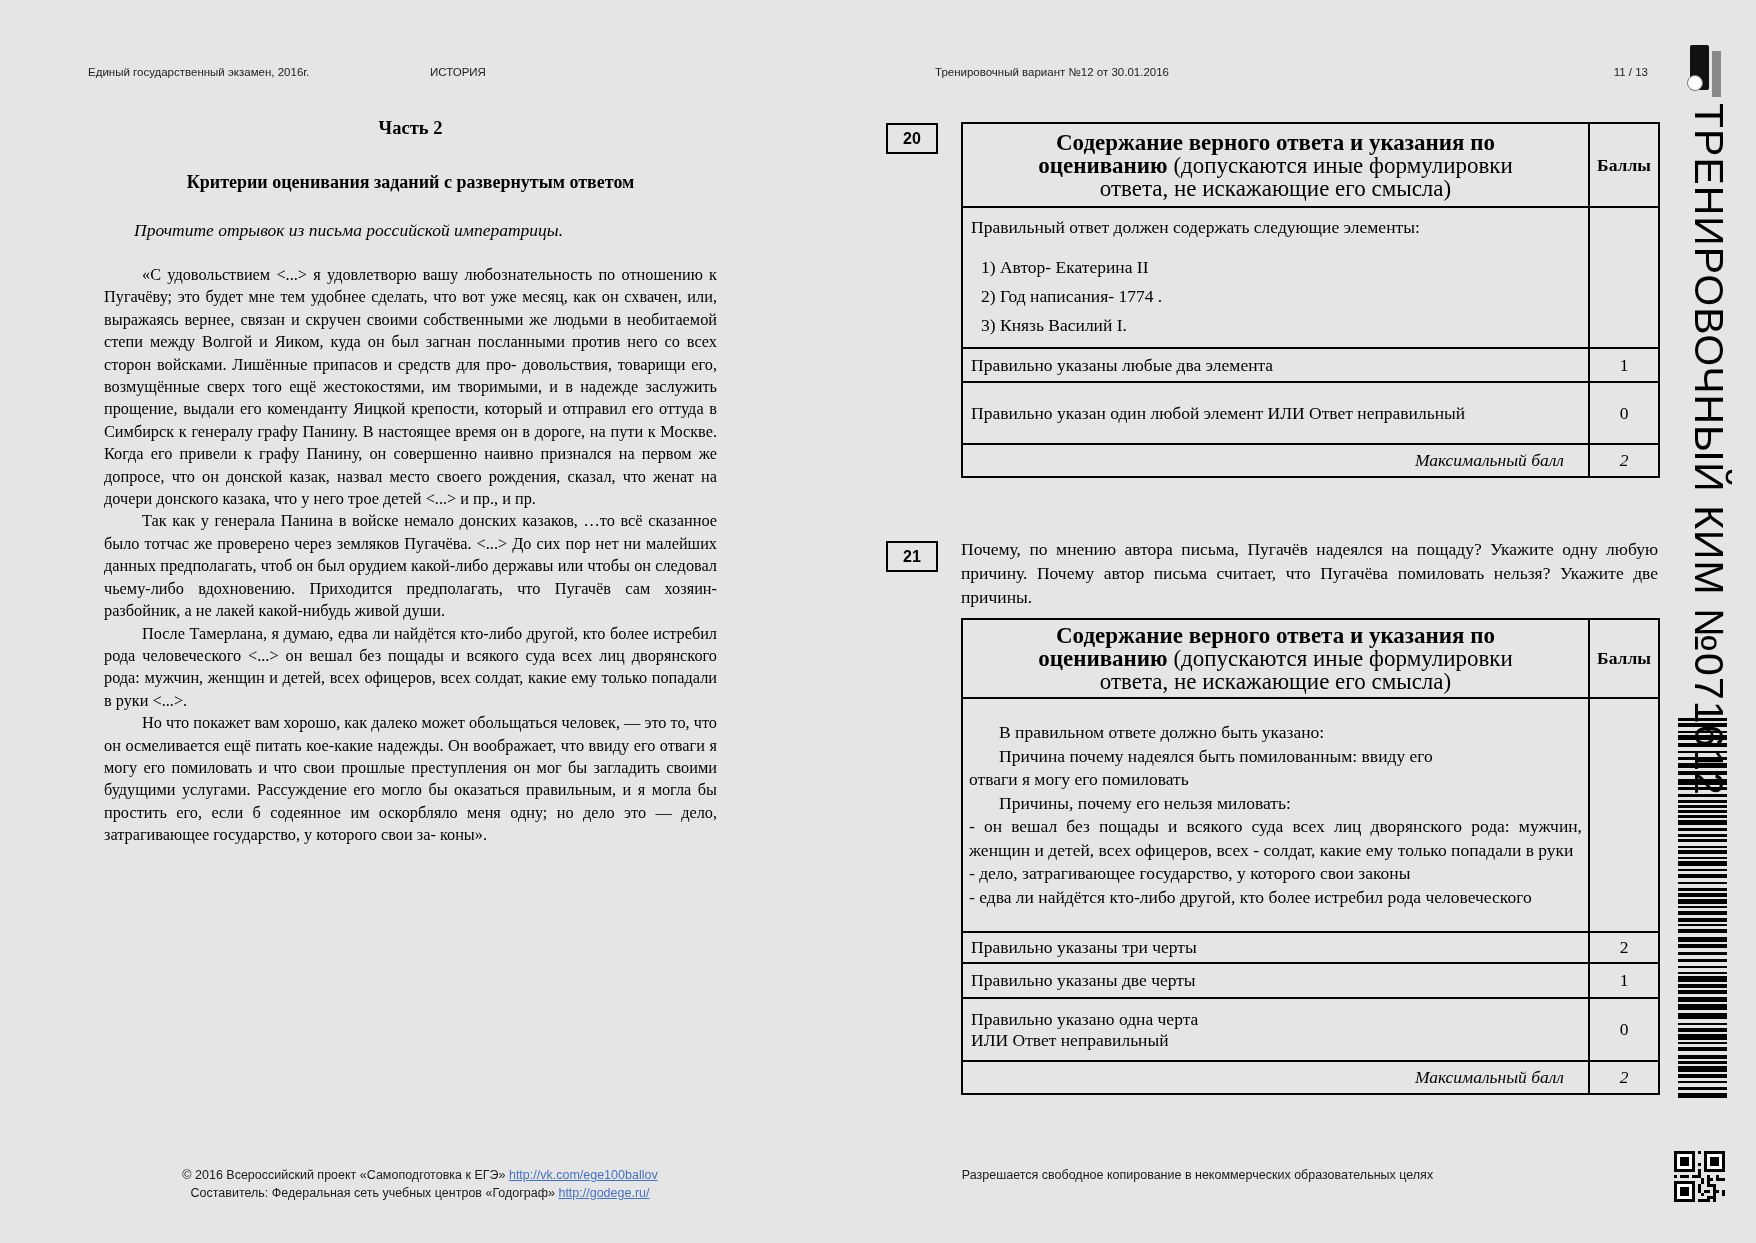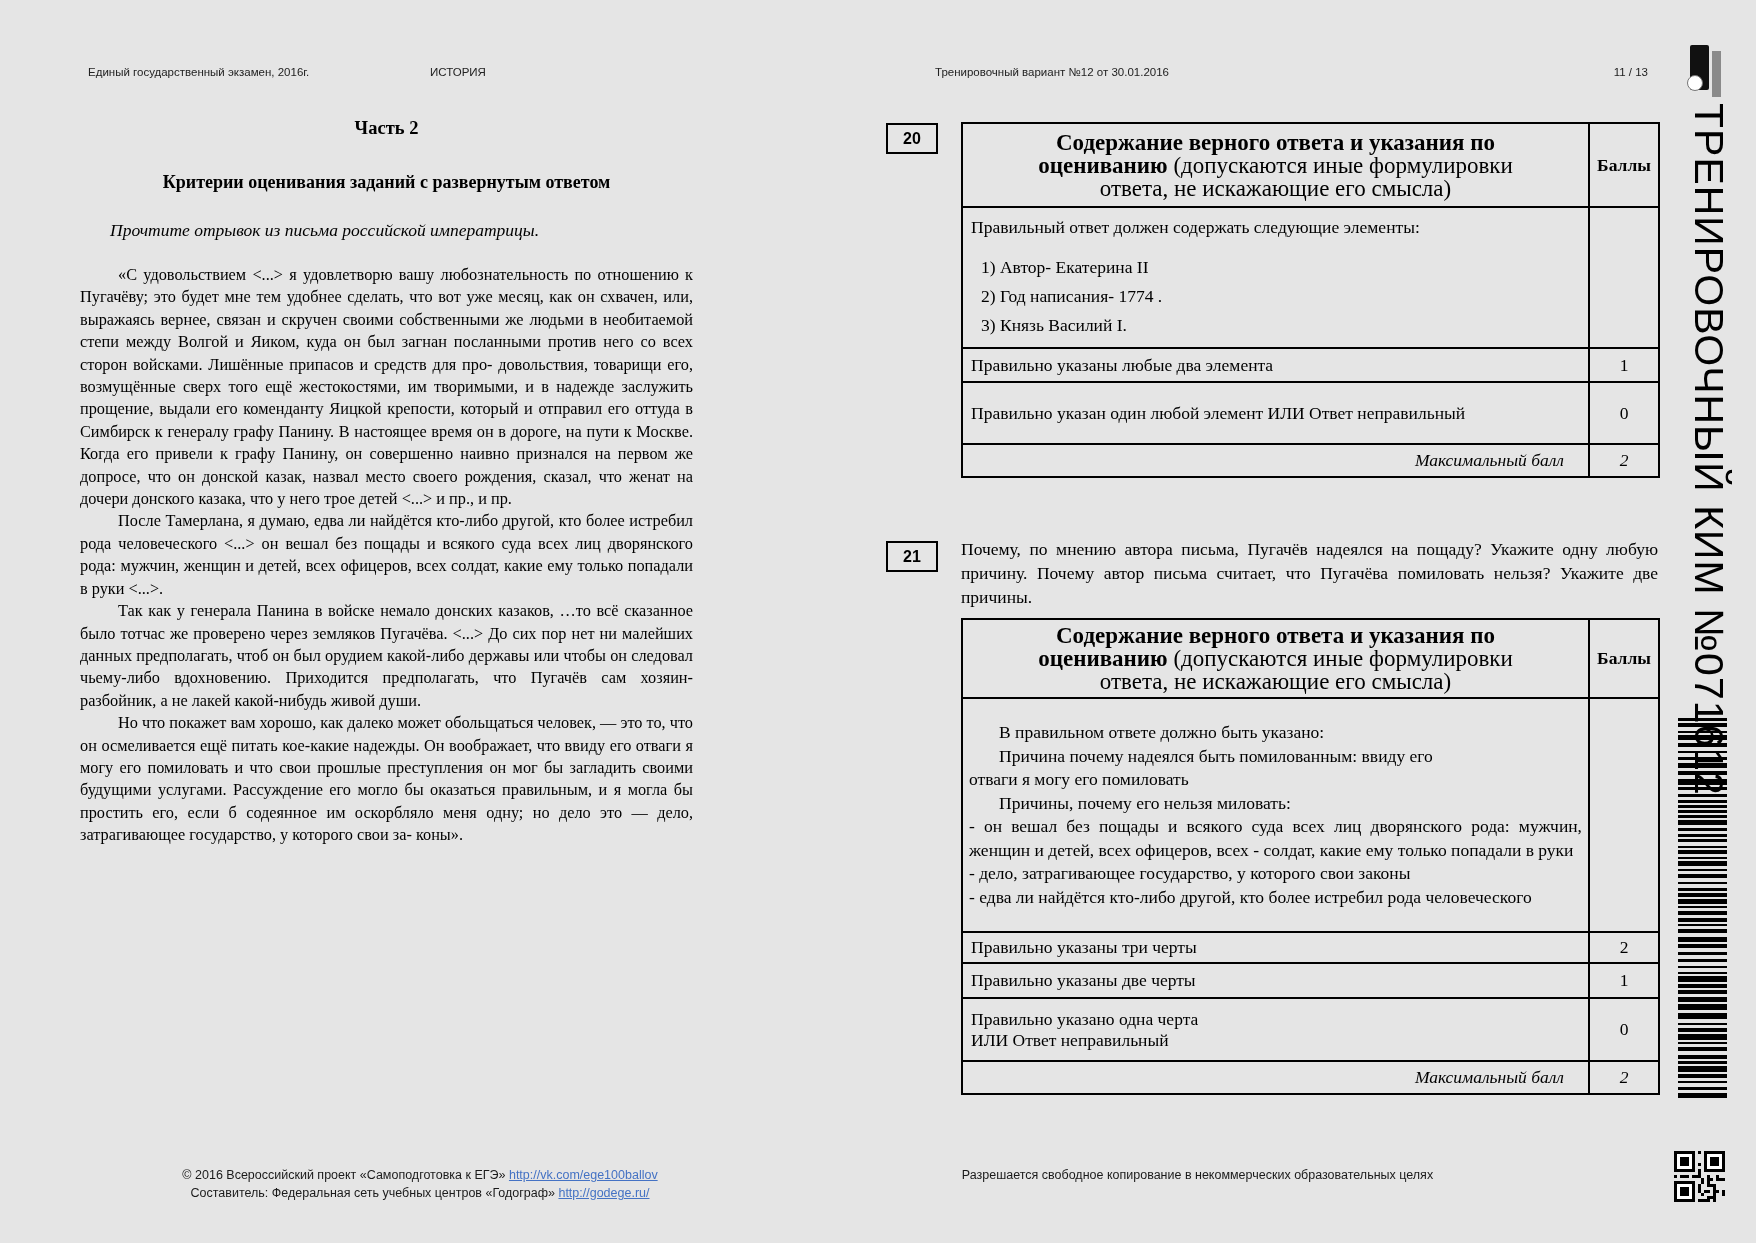--- a/index.html
+++ b/index.html
@@ -5,21 +5,21 @@
   html,body{margin:0;padding:0;background:#fff;}
   .page{position:relative;width:1756px;height:1243px;background:#e5e5e5;color:#000;
         font-family:"Liberation Serif",serif;overflow:hidden;}
   .b{font-weight:bold;}
   .it{font-style:italic;}
 
   
   .hdr{position:absolute;top:66px;font-family:"Liberation Sans",sans-serif;font-size:11.5px;color:#222;}
 
   
-  .left-col{position:absolute;left:80px;top:118px;width:613px;}
+  .left-col{position:absolute;left:104px;top:118px;width:613px;}
   .part-title{text-align:center;font-weight:bold;font-size:18.5px;}
   .criteria-title{text-align:center;font-weight:bold;font-size:18px;margin-top:33px;}
   .instruction{font-style:italic;font-size:17.5px;margin-top:27px;text-indent:30px;}
   .para{margin:0;font-size:16.3px;line-height:22.4px;text-align:justify;text-indent:38px;margin-top:0;}
   .para.first{margin-top:23px;}
 
   
   .qbox{position:absolute;left:886px;width:48px;height:27px;border:2px solid #000;
         display:flex;align-items:center;justify-content:center;
         font-family:"Liberation Sans",sans-serif;font-weight:bold;font-size:16px;}
@@ -69,22 +69,22 @@
   <div class="hdr" style="left:88px;">Единый государственный экзамен, 2016г.</div>
   <div class="hdr" style="left:430px;width:120px;text-align:left;">ИСТОРИЯ</div>
   <div class="hdr" style="left:935px;">Тренировочный вариант №12 от 30.01.2016</div>
   <div class="hdr" style="left:1558px;width:90px;text-align:right;">11 / 13</div>
 
   <div class="left-col">
     <div class="part-title">Часть 2</div>
     <div class="criteria-title">Критерии оценивания заданий с развернутым ответом</div>
     <div class="instruction it">Прочтите отрывок из письма российской императрицы.</div>
     <p class="para first">«С удовольствием &lt;...&gt; я удовлетворю вашу любознательность по отношению к Пугачёву; это будет мне тем удобнее сделать, что вот уже месяц, как он схвачен, или, выражаясь вернее, связан и скручен своими собственными же людьми в необитаемой степи между Волгой и Яиком, куда он был загнан посланными против него со всех сторон войсками. Лишённые припасов и средств для про- довольствия, товарищи его, возмущённые сверх того ещё жестокостями, им творимыми, и в надежде заслужить прощение, выдали его коменданту Яицкой крепости, который и отправил его оттуда в Симбирск к генералу графу Панину. В настоящее время он в дороге, на пути к Москве. Когда его привели к графу Панину, он совершенно наивно признался на первом же допросе, что он донской казак, назвал место своего рождения, сказал, что женат на дочери донского казака, что у него трое детей &lt;...&gt; и пр., и пр.</p>
+    <p class="para">Так как у генерала Панина в войске немало донских казаков, …то всё сказанное было тотчас же проверено через земляков Пугачёва. &lt;...&gt; До сих пор нет ни малейших данных предполагать, чтоб он был орудием какой-либо державы или чтобы он следовал чьему-либо вдохновению. Приходится предполагать, что Пугачёв сам хозяин-разбойник, а не лакей какой-нибудь живой души.</p>
     <p class="para">После Тамерлана, я думаю, едва ли найдётся кто-либо другой, кто более истребил рода человеческого &lt;...&gt; он вешал без пощады и всякого суда всех лиц дворянского рода: мужчин, женщин и детей, всех офицеров, всех солдат, какие ему только попадали в руки &lt;...&gt;.</p>
-    <p class="para">Так как у генерала Панина в войске немало донских казаков, …то всё сказанное было тотчас же проверено через земляков Пугачёва. &lt;...&gt; До сих пор нет ни малейших данных предполагать, чтоб он был орудием какой-либо державы или чтобы он следовал чьему-либо вдохновению. Приходится предполагать, что Пугачёв сам хозяин-разбойник, а не лакей какой-нибудь живой души.</p>
     <p class="para">Но что покажет вам хорошо, как далеко может обольщаться человек, — это то, что он осмеливается ещё питать кое-какие надежды. Он воображает, что ввиду его отваги я могу его помиловать и что свои прошлые преступления он мог бы загладить своими будущими услугами. Рассуждение его могло бы оказаться правильным, и я могла бы простить его, если б содеянное им оскорбляло меня одну; но дело это — дело, затрагивающее государство, у которого свои за- коны».</p>
   </div>
 
   <div class="qbox" style="top:123px;">
     <span>20</span>
   </div>
 
   <table class="score-table" style="left:961px;top:122px;">
     <colgroup>
         <col style="width:627px">

